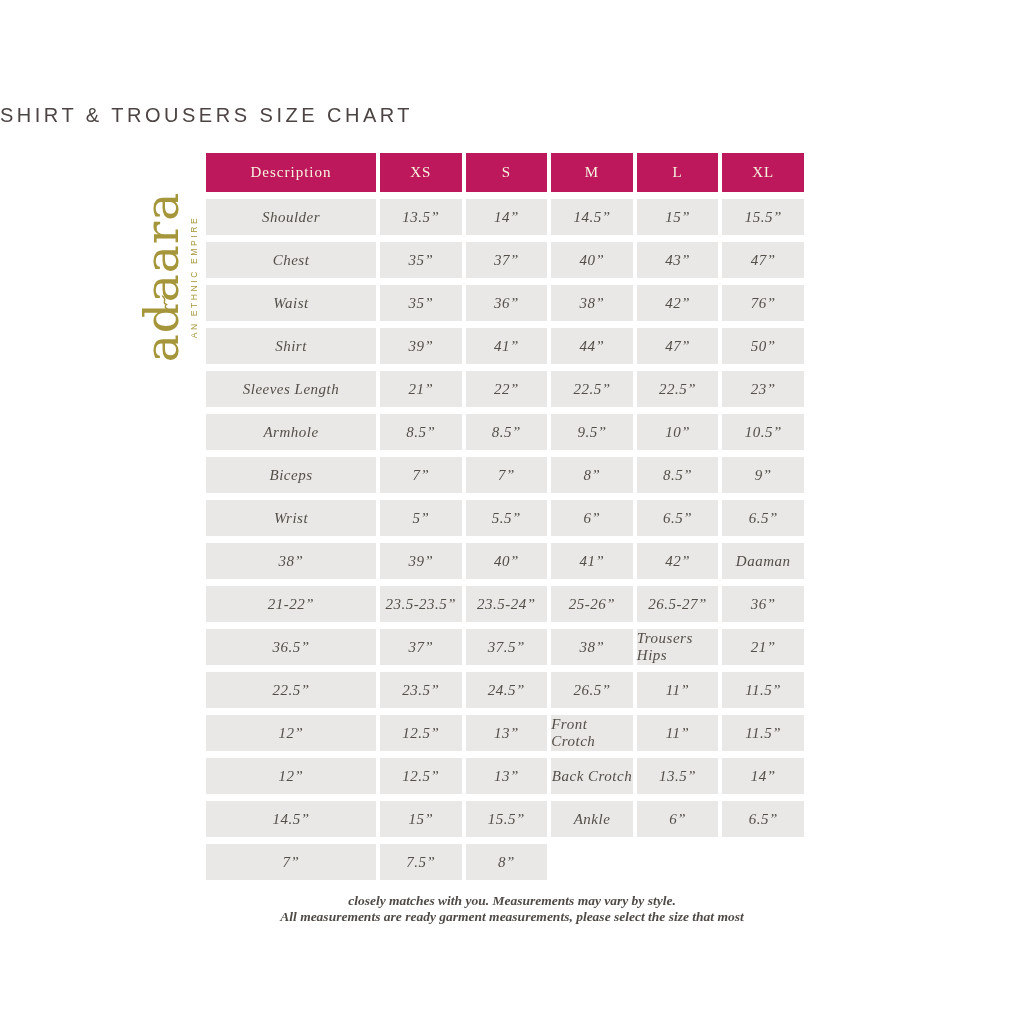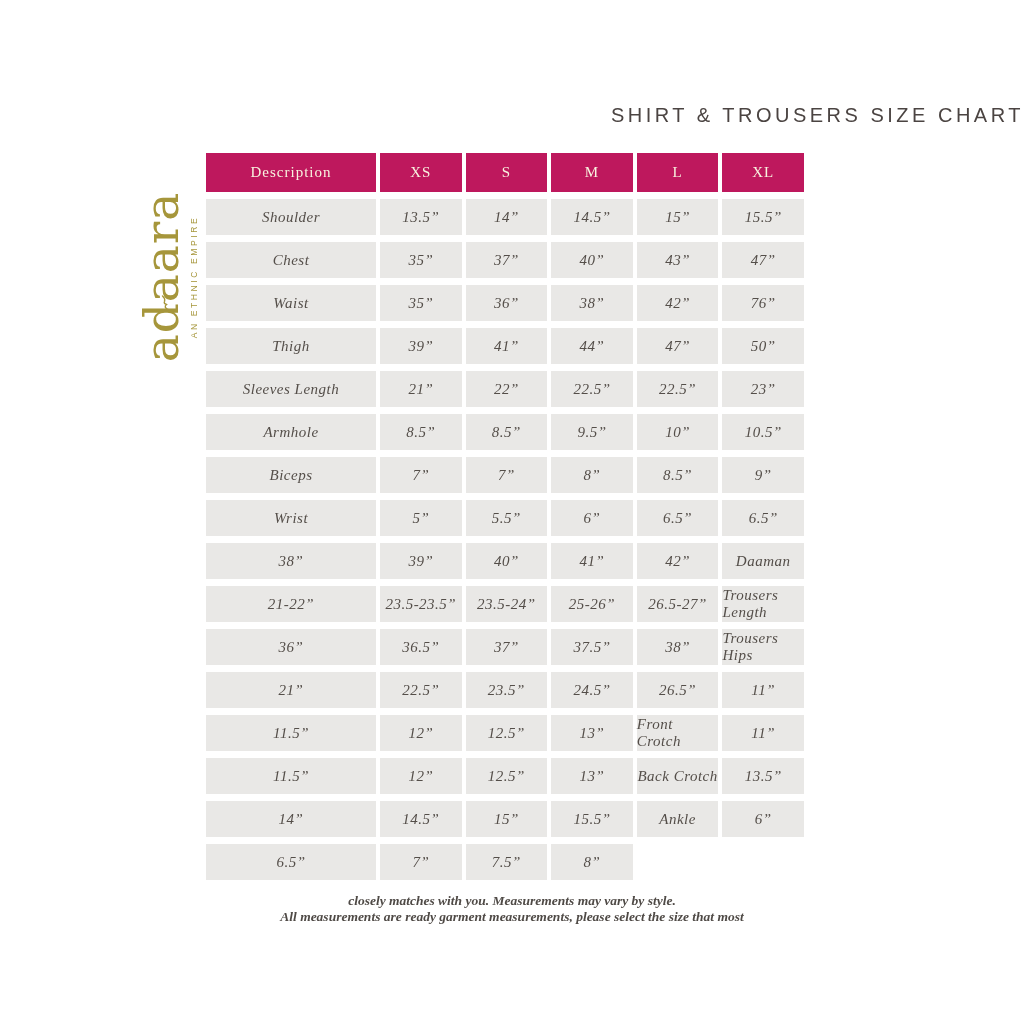--- a/index.html
+++ b/index.html
@@ -1,21 +1,21 @@
 <!DOCTYPE html>
 <html><head>
 <meta charset="utf-8">
 <style>
   html,body{margin:0;padding:0;background:#ffffff;}
   .canvas{
     position:relative;width:1024px;height:1024px;background:#ffffff;overflow:hidden;
     font-family:"Liberation Serif", serif;
   }
   .title{
-    position:absolute;top:104px;left:0;width:100%;text-align:right;
+    position:absolute;top:104px;left:0;width:100%;text-align:left;
     font-family:"Liberation Sans", sans-serif;
     font-size:20px;letter-spacing:3.5px;color:#4b4442;font-weight:400;
   }
   
   .logo-block{
     position:absolute;left:76px;top:240px;width:184px;height:74px;
     transform:rotate(-90deg);
     display:flex;flex-direction:column;align-items:center;justify-content:center;
     color:#a6963b;
   }
@@ -103,21 +103,21 @@
         <div class="cell val">37”</div>
         <div class="cell val">40”</div>
         <div class="cell val">43”</div>
         <div class="cell val">47”</div>
         <div class="cell label">Waist</div>
         <div class="cell val">35”</div>
         <div class="cell val">36”</div>
         <div class="cell val">38”</div>
         <div class="cell val">42”</div>
         <div class="cell val">76”</div>
-        <div class="cell label">Thigh</div>
+        <div class="cell label">Shirt</div>
         <div class="cell val">39”</div>
         <div class="cell val">41”</div>
         <div class="cell val">44”</div>
         <div class="cell val">47”</div>
         <div class="cell val">50”</div>
         <div class="cell label">Sleeves Length</div>
         <div class="cell val">21”</div>
         <div class="cell val">22”</div>
         <div class="cell val">22.5”</div>
         <div class="cell val">22.5”</div>
@@ -144,21 +144,20 @@
         <div class="cell val">39”</div>
         <div class="cell val">40”</div>
         <div class="cell val">41”</div>
         <div class="cell val">42”</div>
         <div class="cell label">Daaman</div>
         <div class="cell val">21-22”</div>
         <div class="cell val">23.5-23.5”</div>
         <div class="cell val">23.5-24”</div>
         <div class="cell val">25-26”</div>
         <div class="cell val">26.5-27”</div>
-        <div class="cell label">Trousers Length</div>
         <div class="cell val">36”</div>
         <div class="cell val">36.5”</div>
         <div class="cell val">37”</div>
         <div class="cell val">37.5”</div>
         <div class="cell val">38”</div>
         <div class="cell label">Trousers Hips</div>
         <div class="cell val">21”</div>
         <div class="cell val">22.5”</div>
         <div class="cell val">23.5”</div>
         <div class="cell val">24.5”</div>

